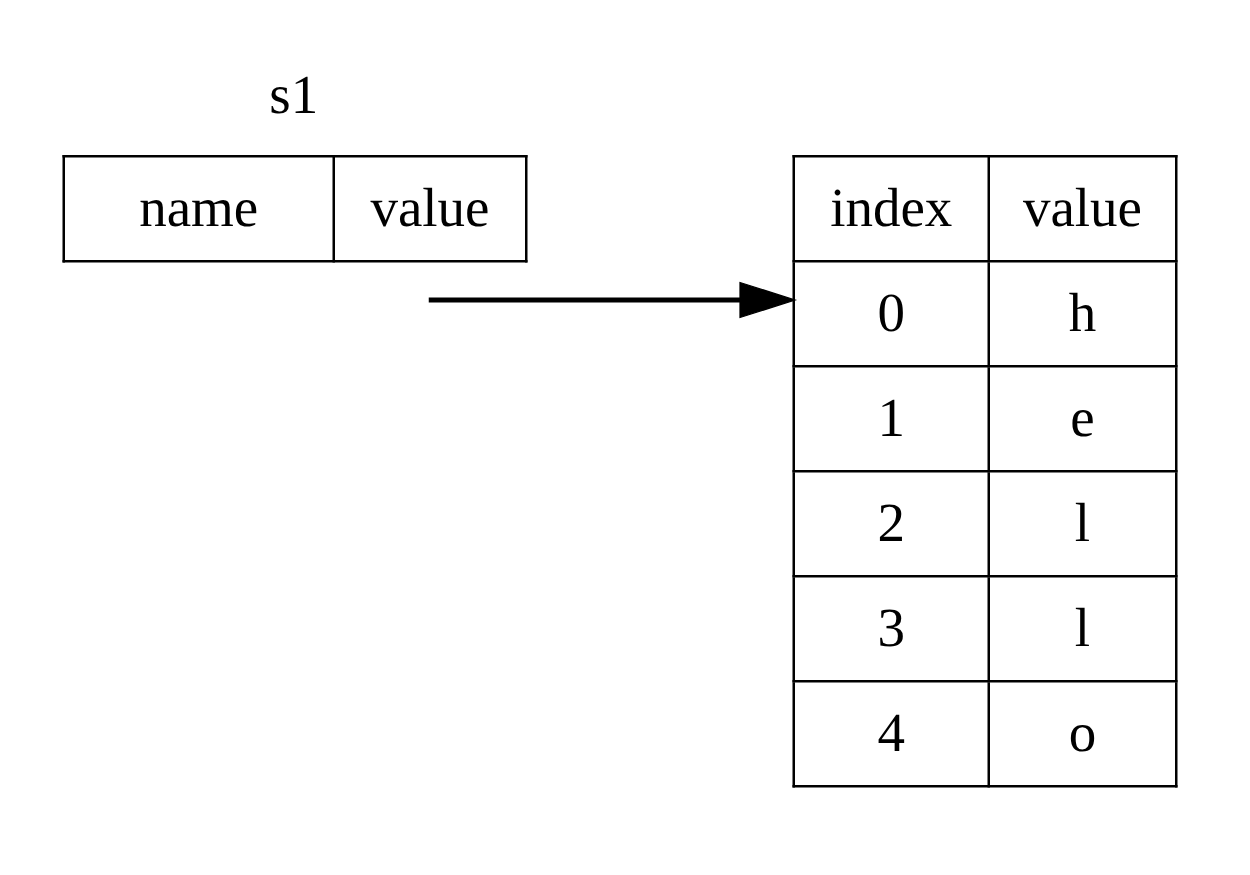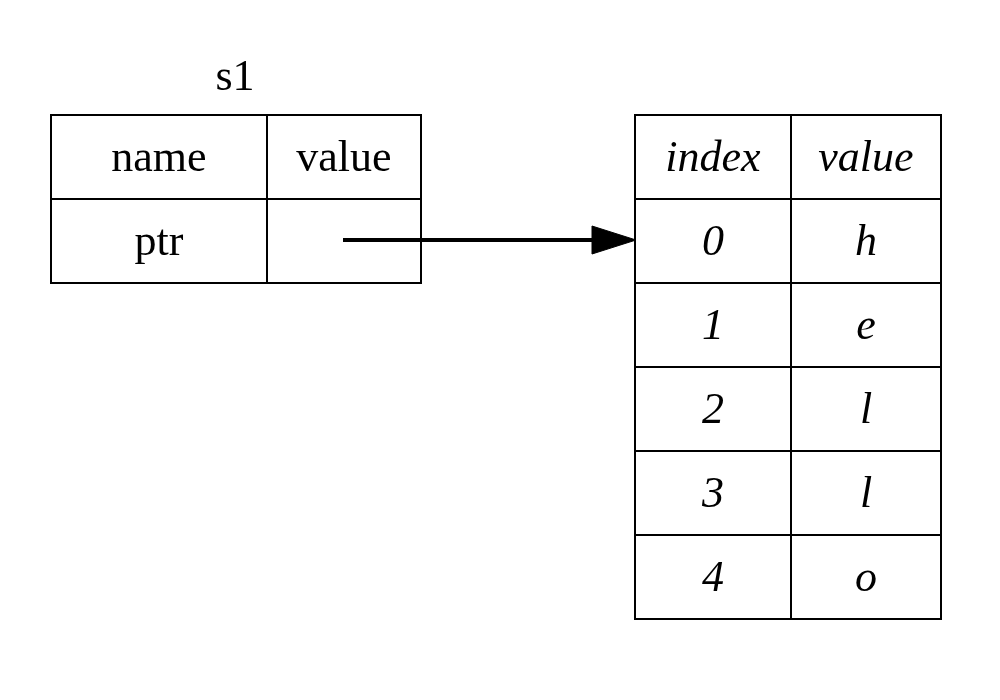--- a/index.html
+++ b/index.html
@@ -26,20 +26,21 @@
     height: 700px;
   }
 
   
   .gv-table {
     position: absolute;
     border-collapse: collapse;
     table-layout: fixed;
     background: #ffffff;
     border: 2px solid #000000;
+    margin-top: 10px;
   }
   .gv-table td {
     border: 2px solid #000000;
     padding: 0;
     text-align: center;
     vertical-align: middle;
     font-size: 44px;
     line-height: 1;
     white-space: nowrap;
     overflow: visible;
@@ -62,21 +63,21 @@
   #struct-table td { height: 82px; }
 
   
   #buffer-table {
     left: 634px;
     top: 114px;
     width: 306px;
   }
   #buffer-table col.c-index { width: 156px; }
   #buffer-table col.c-value { width: 150px; }
-  #buffer-table td { height: 82px; font-style: italic; }
+  #buffer-table td { height: 82px; }
 
   
   .node-caption {
     position: absolute;
     font-size: 44px;
     line-height: 1;
     text-align: center;
     white-space: nowrap;
   }
   #struct-caption {
@@ -107,28 +108,20 @@
       <col class="c-name">
       <col class="c-value">
     </colgroup>
     <tbody>
       <tr>
         <td>
           <span>name</span>
         </td>
         <td>
           <span>value</span>
-        </td>
-      </tr>
-      <tr>
-        <td>
-          <span>ptr</span>
-        </td>
-        <td>
-          <span></span>
         </td>
       </tr>
     </tbody>
   </table>
 
   <table class="gv-table" id="buffer-table">
     <colgroup>
       <col class="c-index">
       <col class="c-value">
     </colgroup>

